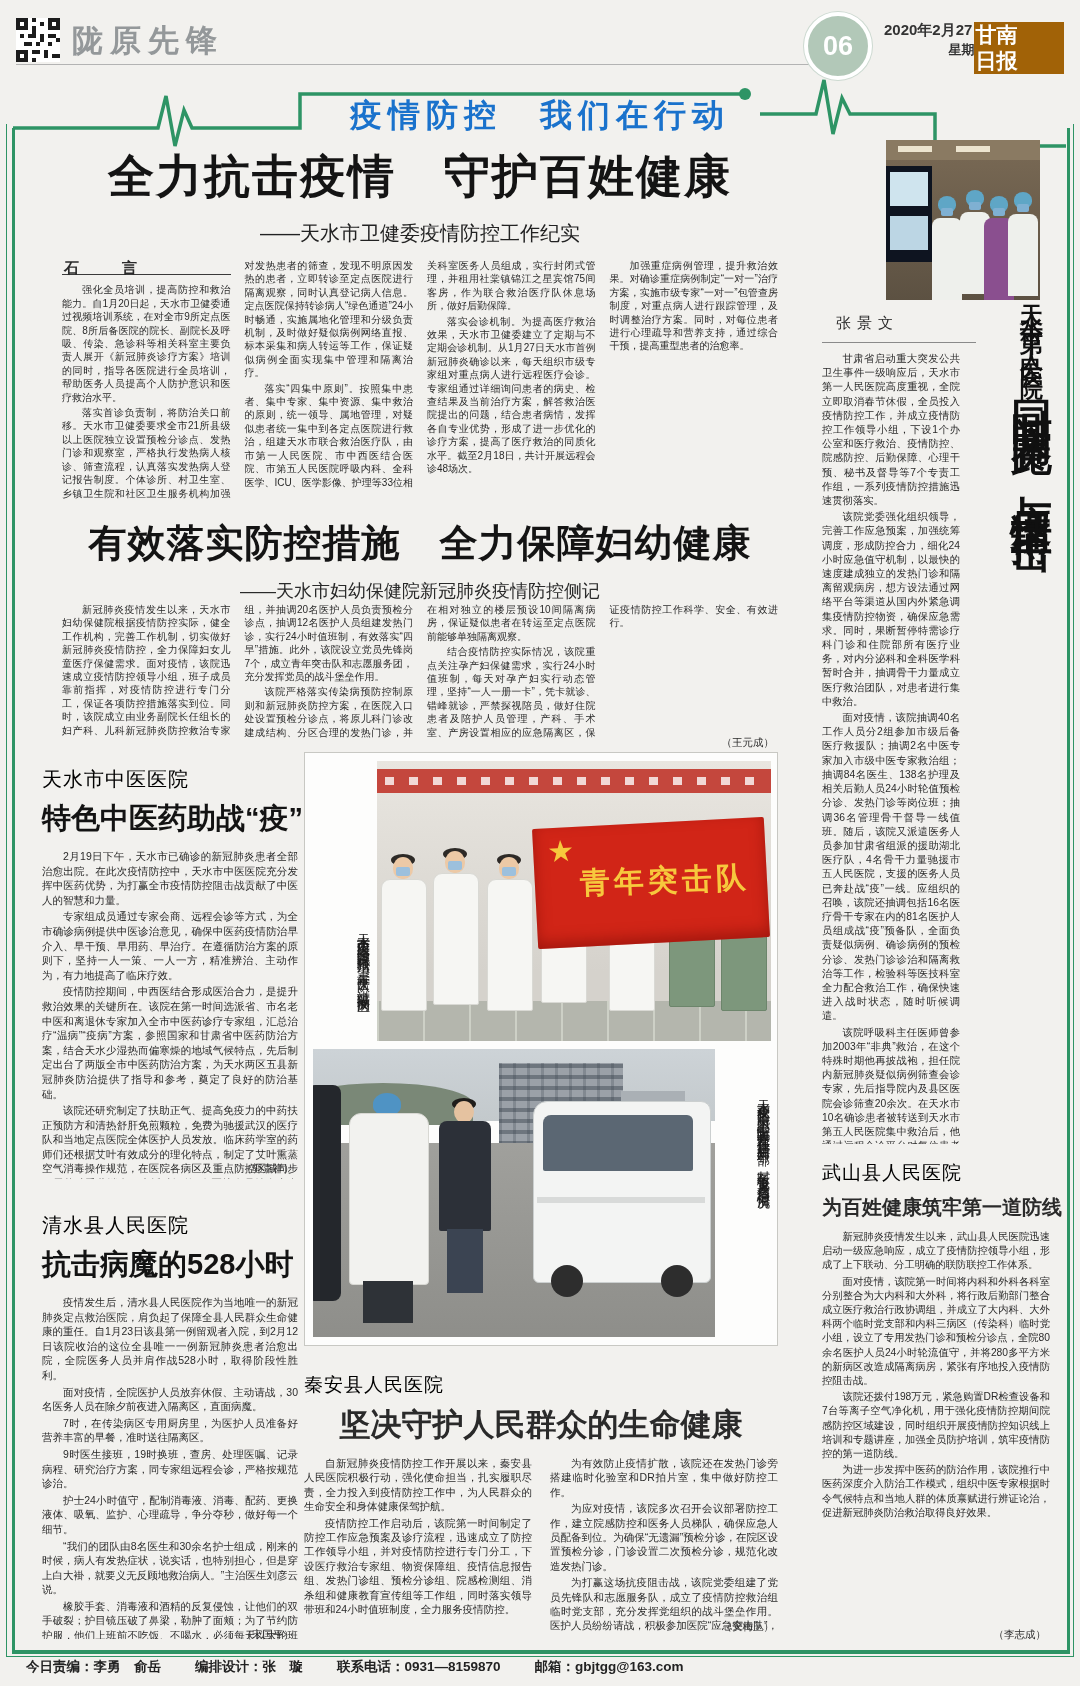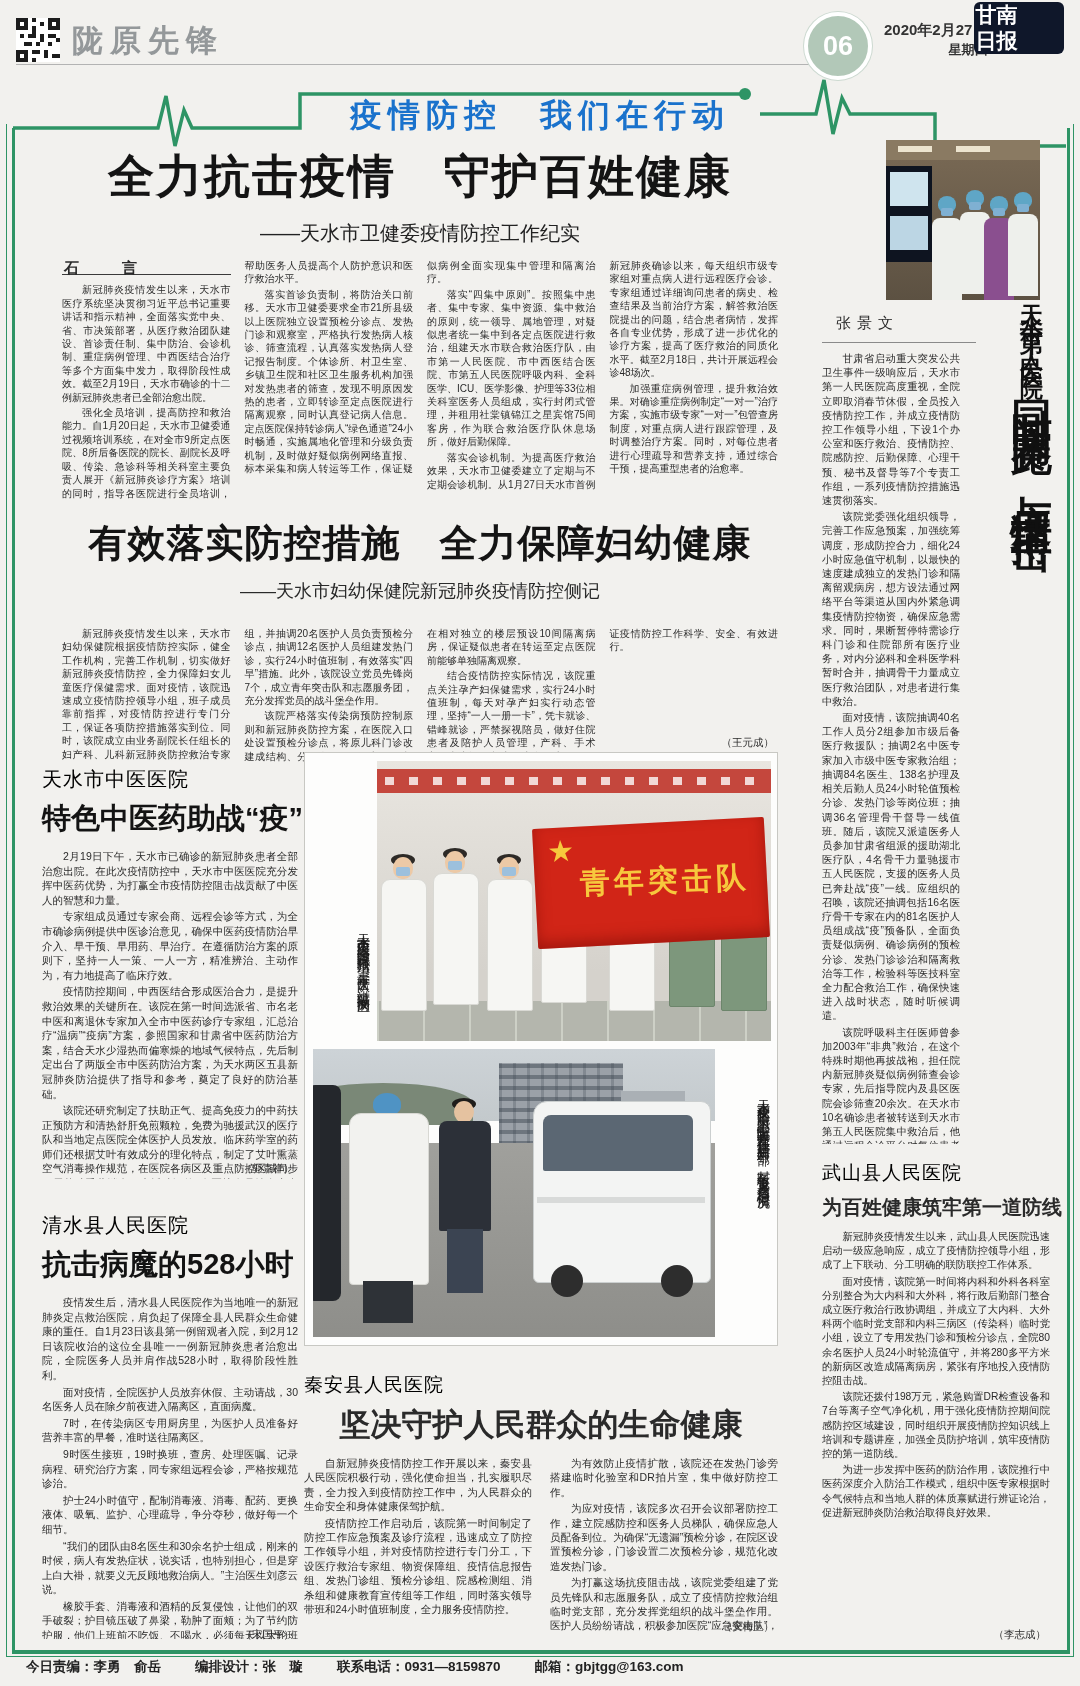--- a/index.html
+++ b/index.html
@@ -5,38 +5,38 @@
   html,body{margin:0;padding:0}
   body{width:1080px;height:1686px;background:#f2f1ee;font-family:"Liberation Sans",sans-serif;color:#2a2a2a;position:relative;overflow:hidden}
   .abs{position:absolute}
   p{margin:0 0 2px 0;text-indent:2em}
   
   .section-title{left:72px;top:20px;font-size:31px;font-weight:bold;color:#94989a;letter-spacing:7px}
   .head-rule{left:16px;top:64px;width:800px;height:1px;background:#b3b3b3}
   .page-circle{left:804px;top:12px;width:60px;height:60px;border-radius:50%;background:#b2c8b8;border:4px solid #fff;box-shadow:0 0 0 1px #ccd9d0;color:#fff;font-size:27px;font-weight:bold;display:flex;align-items:center;justify-content:center}
   .date-block{left:884px;top:20px;font-size:15px;font-weight:bold;color:#333;line-height:20px}
   .date-block .wk{font-size:13px;font-weight:bold;text-align:right}
-  .logo{left:974px;top:2px;width:90px;height:52px;background:#0f172a;color:#fff;display:grid;grid-template-columns:1fr 1fr;align-items:center;justify-items:center;font-family:"DejaVu Serif",serif;font-weight:900;font-size:21px;line-height:24px;border-radius:6px}
+  .logo{left:974px;top:22px;width:90px;height:52px;background:#a16207;color:#fff;display:grid;grid-template-columns:1fr 1fr;align-items:center;justify-items:center;font-family:"DejaVu Serif",serif;font-weight:900;font-size:21px;line-height:24px;border-radius:0}
   
   .frame-outer{left:6px;top:124px;width:1066px;height:1532px;border-left:1px solid #2e9465;border-right:1px solid #2e9465;border-bottom:1px solid #2e9465}
   .frame-inner{left:12px;top:128px;width:1052px;height:1522px;border-left:3px solid #2e9465;border-right:3px solid #2e9465;border-bottom:4px solid #2e9465}
   .banner-svg{left:0;top:58px;width:1080px;height:104px}
   .banner-text{left:0;top:94px;width:1080px;text-align:center;font-size:32px;font-weight:900;color:#1a72cc;letter-spacing:6px}
   
   .lead{left:62px;top:146px;width:716px}
   .h-lead{font-size:46px;font-weight:900;letter-spacing:2px;text-align:center;color:#141414;white-space:nowrap}
   .sub-lead{font-size:20px;text-align:center;margin-top:12px;color:#222}
   .cols{column-fill:auto;text-align:justify;overflow:hidden}
   .lead-body{margin-top:12px;height:242px;column-count:4;column-gap:14px;font-size:10px;line-height:13.4px}
   .byline1{font-size:15px;font-weight:bold;letter-spacing:14px;padding:2px 0 0 2px;border-bottom:1px solid #3a3a3a;margin-bottom:8px}
   
   .fuyou{left:62px;top:518px;width:716px;height:232px}
   .h2a{font-size:38px;font-weight:900;letter-spacing:1px;text-align:center;color:#141414;white-space:nowrap}
   .sub2{font-size:18px;text-align:center;margin-top:10px}
-  .fuyou-body{margin-top:24px;height:140px;column-count:4;column-gap:14px;font-size:10px;line-height:13.4px}
+  .fuyou-body{margin-top:0;height:140px;column-count:4;column-gap:14px;font-size:10px;line-height:13.4px}
   .sig{position:absolute;right:4px;bottom:0;font-size:10.5px}
   
   .kicker{font-size:20px;color:#000000;letter-spacing:1px}
   .h3a{font-size:29px;font-weight:900;margin-top:6px;color:#131313;white-space:nowrap}
   .zhongyi{left:42px;top:766px;width:256px;height:410px}
   .qingshui{left:42px;top:1212px;width:256px;height:430px}
   .col1-body{margin-top:10px;height:330px;font-size:10.5px;line-height:14.6px;text-align:justify;overflow:hidden}
   .qingshui .col1-body{height:344px}
   
   .photo-box{left:304px;top:752px;width:474px;height:594px;background:#fdfdfc;border:1px solid #c8c8c3;box-sizing:border-box}
@@ -158,21 +158,20 @@
   <polyline points="760,56 808,56 816,56 824,22 833,76 842,40 850,56 935,56 935,88 1066,88" stroke="#2e9465" stroke-width="3.5"></polyline>
 </svg>
 <div class="abs banner-text">疫情防控　我们在行动</div>
 
 <div class="abs lead">
   <div class="h-lead">全力抗击疫情　守护百姓健康</div>
   <div class="sub-lead">——天水市卫健委疫情防控工作纪实</div>
   <div class="cols lead-body">
     <div class="byline1">石　言</div>
     <div>
-        <p>新冠肺炎疫情发生以来，天水市医疗系统坚决贯彻习近平总书记重要讲话和指示精神，全面落实党中央、省、市决策部署，从医疗救治团队建设、首诊责任制、集中防治、会诊机制、重症病例管理、中西医结合治疗等多个方面集中发力，取得阶段性成效。截至2月19日，天水市确诊的十二例新冠肺炎患者已全部治愈出院。</p>
         <p>强化全员培训，提高防控和救治能力。自1月20日起，天水市卫健委通过视频培训系统，在对全市9所定点医院、8所后备医院的院长、副院长及呼吸、传染、急诊科等相关科室主要负责人展开《新冠肺炎诊疗方案》培训的同时，指导各医院进行全员培训，帮助医务人员提高个人防护意识和医疗救治水平。</p>
         <p>落实首诊负责制，将防治关口前移。天水市卫健委要求全市21所县级以上医院独立设置预检分诊点、发热门诊和观察室，严格执行发热病人核诊、筛查流程，认真落实发热病人登记报告制度。个体诊所、村卫生室、乡镇卫生院和社区卫生服务机构加强对发热患者的筛查，发现不明原因发热的患者，立即转诊至定点医院进行隔离观察，同时认真登记病人信息。定点医院保持转诊病人“绿色通道”24小时畅通，实施属地化管理和分级负责机制，及时做好疑似病例网络直报、标本采集和病人转运等工作，保证疑似病例全面实现集中管理和隔离治疗。</p>
         <p>落实“四集中原则”。按照集中患者、集中专家、集中资源、集中救治的原则，统一领导、属地管理，对疑似患者统一集中到各定点医院进行救治，组建天水市联合救治医疗队，由市第一人民医院、市中西医结合医院、市第五人民医院呼吸内科、全科医学、ICU、医学影像、护理等33位相关科室医务人员组成，实行封闭式管理，并租用社棠镇锦江之星宾馆75间客房，作为联合救治医疗队休息场所，做好后勤保障。</p>
         <p>落实会诊机制。为提高医疗救治效果，天水市卫健委建立了定期与不定期会诊机制。从1月27日天水市首例新冠肺炎确诊以来，每天组织市级专家组对重点病人进行远程医疗会诊。专家组通过详细询问患者的病史、检查结果及当前治疗方案，解答救治医院提出的问题，结合患者病情，发挥各自专业优势，形成了进一步优化的诊疗方案，提高了医疗救治的同质化水平。截至2月18日，共计开展远程会诊48场次。</p>
         <p>加强重症病例管理，提升救治效果。对确诊重症病例制定“一对一”治疗方案，实施市级专家“一对一”包管查房制度，对重点病人进行跟踪管理，及时调整治疗方案。同时，对每位患者进行心理疏导和营养支持，通过综合干预，提高重型患者的治愈率。</p>
       </div>
   </div>
 </div>
 
 <div class="abs fuyou">

